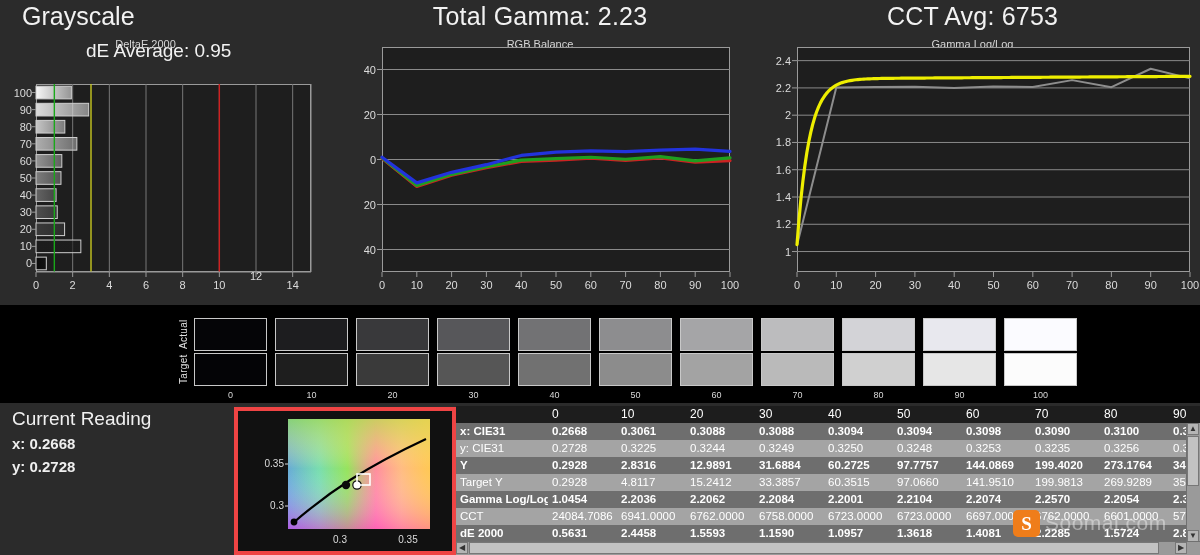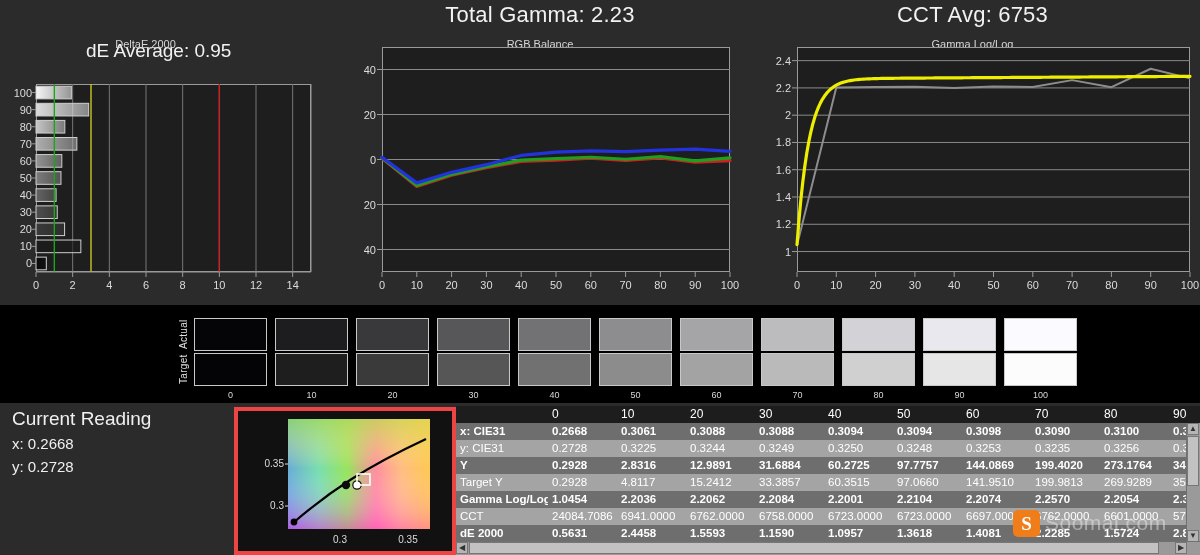--- a/index.html
+++ b/index.html
@@ -5,21 +5,21 @@
   html,body{margin:0;padding:0;background:#2b2b2b;}
   body{width:1200px;height:555px;overflow:hidden;
        font-family:"Liberation Sans","DejaVu Sans",sans-serif;color:#e8e8e8;}
   #root{position:relative;width:1200px;height:555px;background:#2b2b2b;}
 
   
   .charts{position:absolute;left:0;top:0;width:1200px;height:305px;background:#2b2b2b;}
 
   .panel{position:absolute;top:0;height:305px;}
   .bigtitle{position:absolute;top:2px;width:100%;text-align:center;
-            font-size:22px;color:#f2f2f2;letter-spacing:.2px;}
+            font-size:25px;color:#f2f2f2;letter-spacing:.2px;}
   .subtitle{position:absolute;width:100%;text-align:center;font-size:11px;color:#d6d6d6;}
 
   .plot{position:absolute;background:#1e1e1e;border:1px solid #9a9a9a;box-sizing:border-box;}
   .ytick{position:absolute;font-size:11px;color:#dcdcdc;text-align:right;
          transform:translateY(-50%);white-space:nowrap;}
   .xtick{position:absolute;font-size:11px;color:#dcdcdc;text-align:center;
          transform:translateX(-50%);white-space:nowrap;}
 
   
   #p-gray{left:0;width:335px;}
@@ -32,21 +32,21 @@
             writing-mode:vertical-rl;transform:rotate(180deg);
             letter-spacing:.3px;text-align:center;}
   .patch{position:absolute;box-sizing:border-box;border:1px solid #c8c8c8;}
   .plabel{position:absolute;font-size:9px;color:#d8d8d8;text-align:center;
           transform:translateX(-50%);}
 
   
   .bottom{position:absolute;left:0;top:403px;width:1200px;height:152px;background:#2b2b2b;}
   #reading{position:absolute;left:10px;top:5px;width:215px;}
   #reading .rtitle{font-size:19px;color:#f0f0f0;margin:0 0 4px 2px;}
-  #reading .rline{font-size:15px;color:#efefef;margin:0 0 3px 2px;line-height:20px;}
+  #reading .rline{font-size:15px;color:#efefef;margin:0 0 3px 2px;line-height:20px;font-weight:bold;}
 
   
   #ciebox{position:absolute;left:234px;top:407px;width:222px;height:148px;
           background:#111;border:4px solid #ef4444;box-sizing:border-box;}
 
   
   #tablewrap{position:absolute;left:456px;top:406px;width:744px;height:149px;
              background:#8c8c8c;overflow:hidden;}
   table.dt{border-collapse:collapse;table-layout:fixed;width:756px;
            font-size:11.5px;color:#fff;}
@@ -75,20 +75,21 @@
           letter-spacing:.5px;}
 </style>
 </head>
 <body>
 
 <div id="root">
 
   <div class="charts">
 
     <div class="panel" id="p-gray">
+      <div id="gray-title">Grayscale</div>
       <div id="gray-de">dE Average: 0.95</div>
       <div class="subtitle" style="top:38px;left:-22px;">DeltaE 2000</div>
       <div class="plot" id="de-plot" style="left: 36px; top: 84px; width: 275px; height: 188px;"></div>
       <svg id="de-svg" style="position:absolute;left:0;top:0;width:335px;height:305px;pointer-events:none">
           <line x1="72.66666666666666" y1="84" x2="72.66666666666666" y2="272" stroke="#777" stroke-width="1"></line>
           <line x1="109.33333333333333" y1="84" x2="109.33333333333333" y2="272" stroke="#777" stroke-width="1"></line>
           <line x1="146" y1="84" x2="146" y2="272" stroke="#777" stroke-width="1"></line>
           <line x1="182.66666666666666" y1="84" x2="182.66666666666666" y2="272" stroke="#777" stroke-width="1"></line>
           <line x1="219.33333333333331" y1="84" x2="219.33333333333331" y2="272" stroke="#777" stroke-width="1"></line>
           <line x1="256" y1="84" x2="256" y2="272" stroke="#777" stroke-width="1"></line>
@@ -205,21 +206,21 @@
         <div class="ytick" style="left: 0px; width: 32px; top: 212.182px;">30</div>
         <div class="ytick" style="left: 0px; width: 32px; top: 229.273px;">20</div>
         <div class="ytick" style="left: 0px; width: 32px; top: 246.364px;">10</div>
         <div class="ytick" style="left: 0px; width: 32px; top: 263.455px;">0</div>
         <div class="xtick" style="left: 36px; top: 279px;">0</div>
         <div class="xtick" style="left: 72.6667px; top: 279px;">2</div>
         <div class="xtick" style="left: 109.333px; top: 279px;">4</div>
         <div class="xtick" style="left: 146px; top: 279px;">6</div>
         <div class="xtick" style="left: 182.667px; top: 279px;">8</div>
         <div class="xtick" style="left: 219.333px; top: 279px;">10</div>
-        <div class="xtick" style="left: 256px; top: 279px;">12</div>
+        <div class="xtick" style="left: 256px; top: 270px;">12</div>
         <div class="xtick" style="left: 292.667px; top: 279px;">14</div>
       </div>
 
     <div class="panel" id="p-rgb" style="left:335px;width:410px;">
       <div class="bigtitle">Total Gamma: 2.23</div>
       <div class="subtitle" style="top:38px;">RGB Balance</div>
       <div class="plot" id="rgb-plot" style="left: 47px; top: 47px; width: 348px; height: 225px;"></div>
       <svg id="rgb-svg" style="position:absolute;left:0;top:0;width:410px;height:305px;pointer-events:none">
           <line x1="47" y1="249.5" x2="395" y2="249.5" stroke="#8a8a8a" stroke-width="1"></line>
           <line x1="42" y1="249.5" x2="47" y2="249.5" stroke="#9a9a9a" stroke-width="1"></line>

